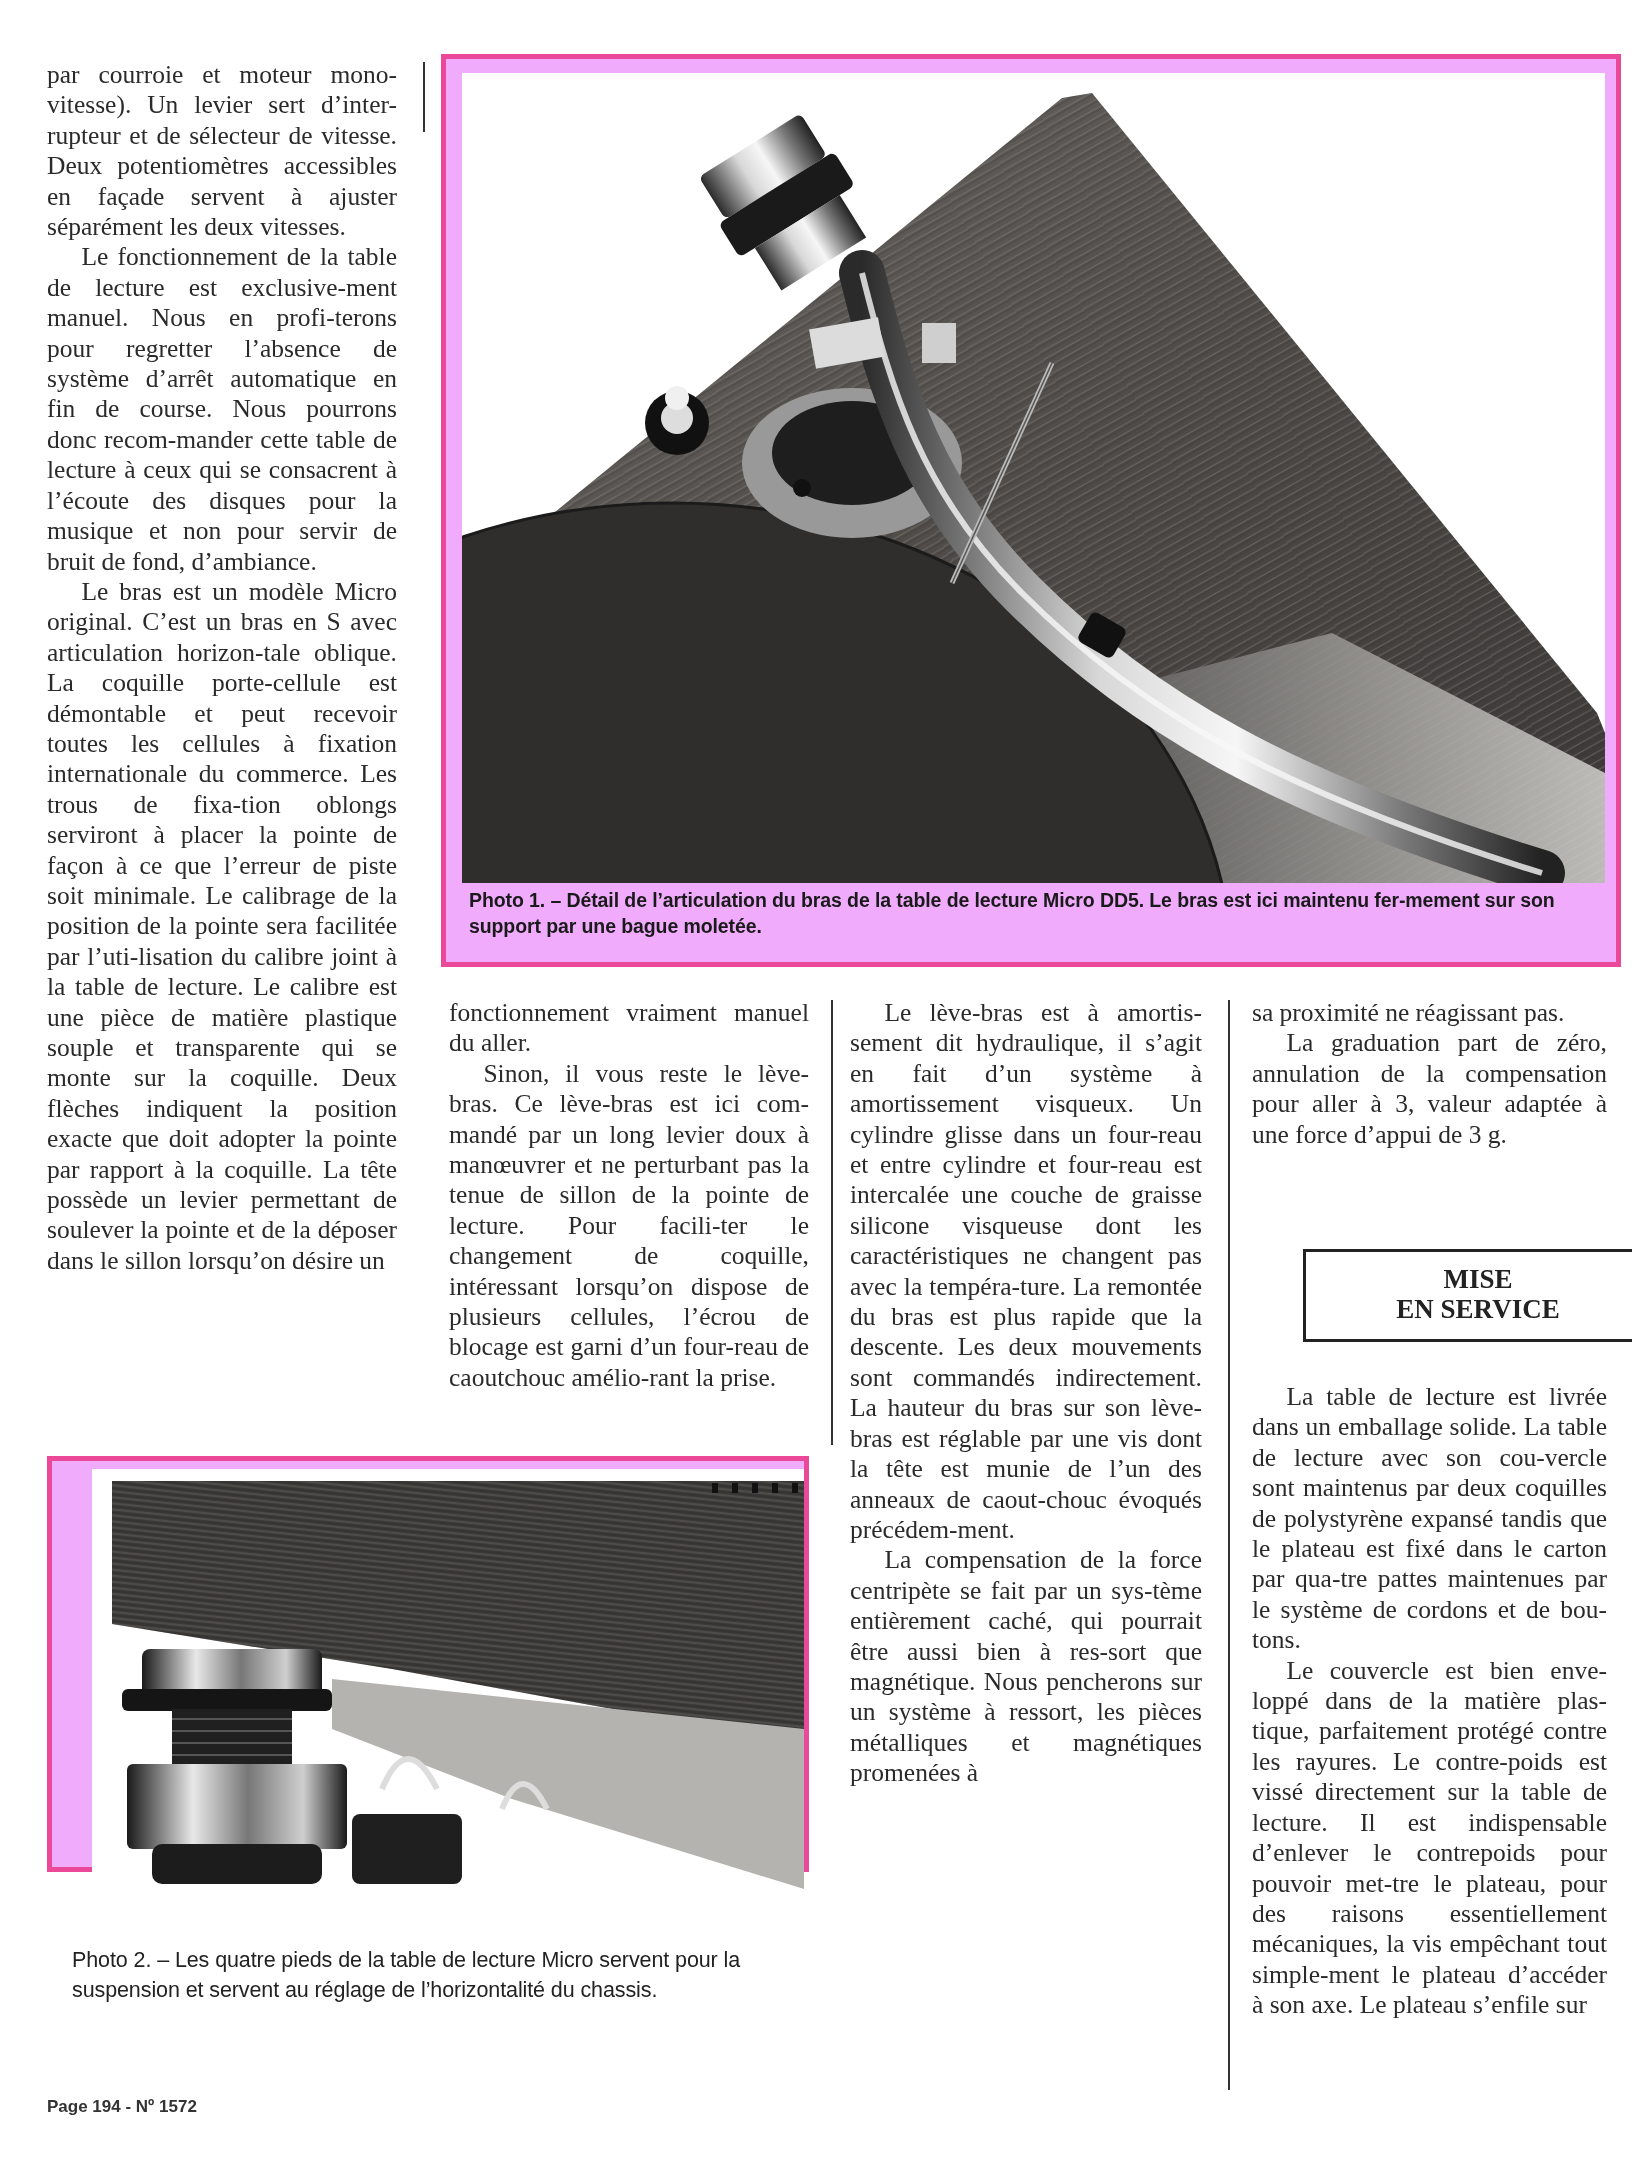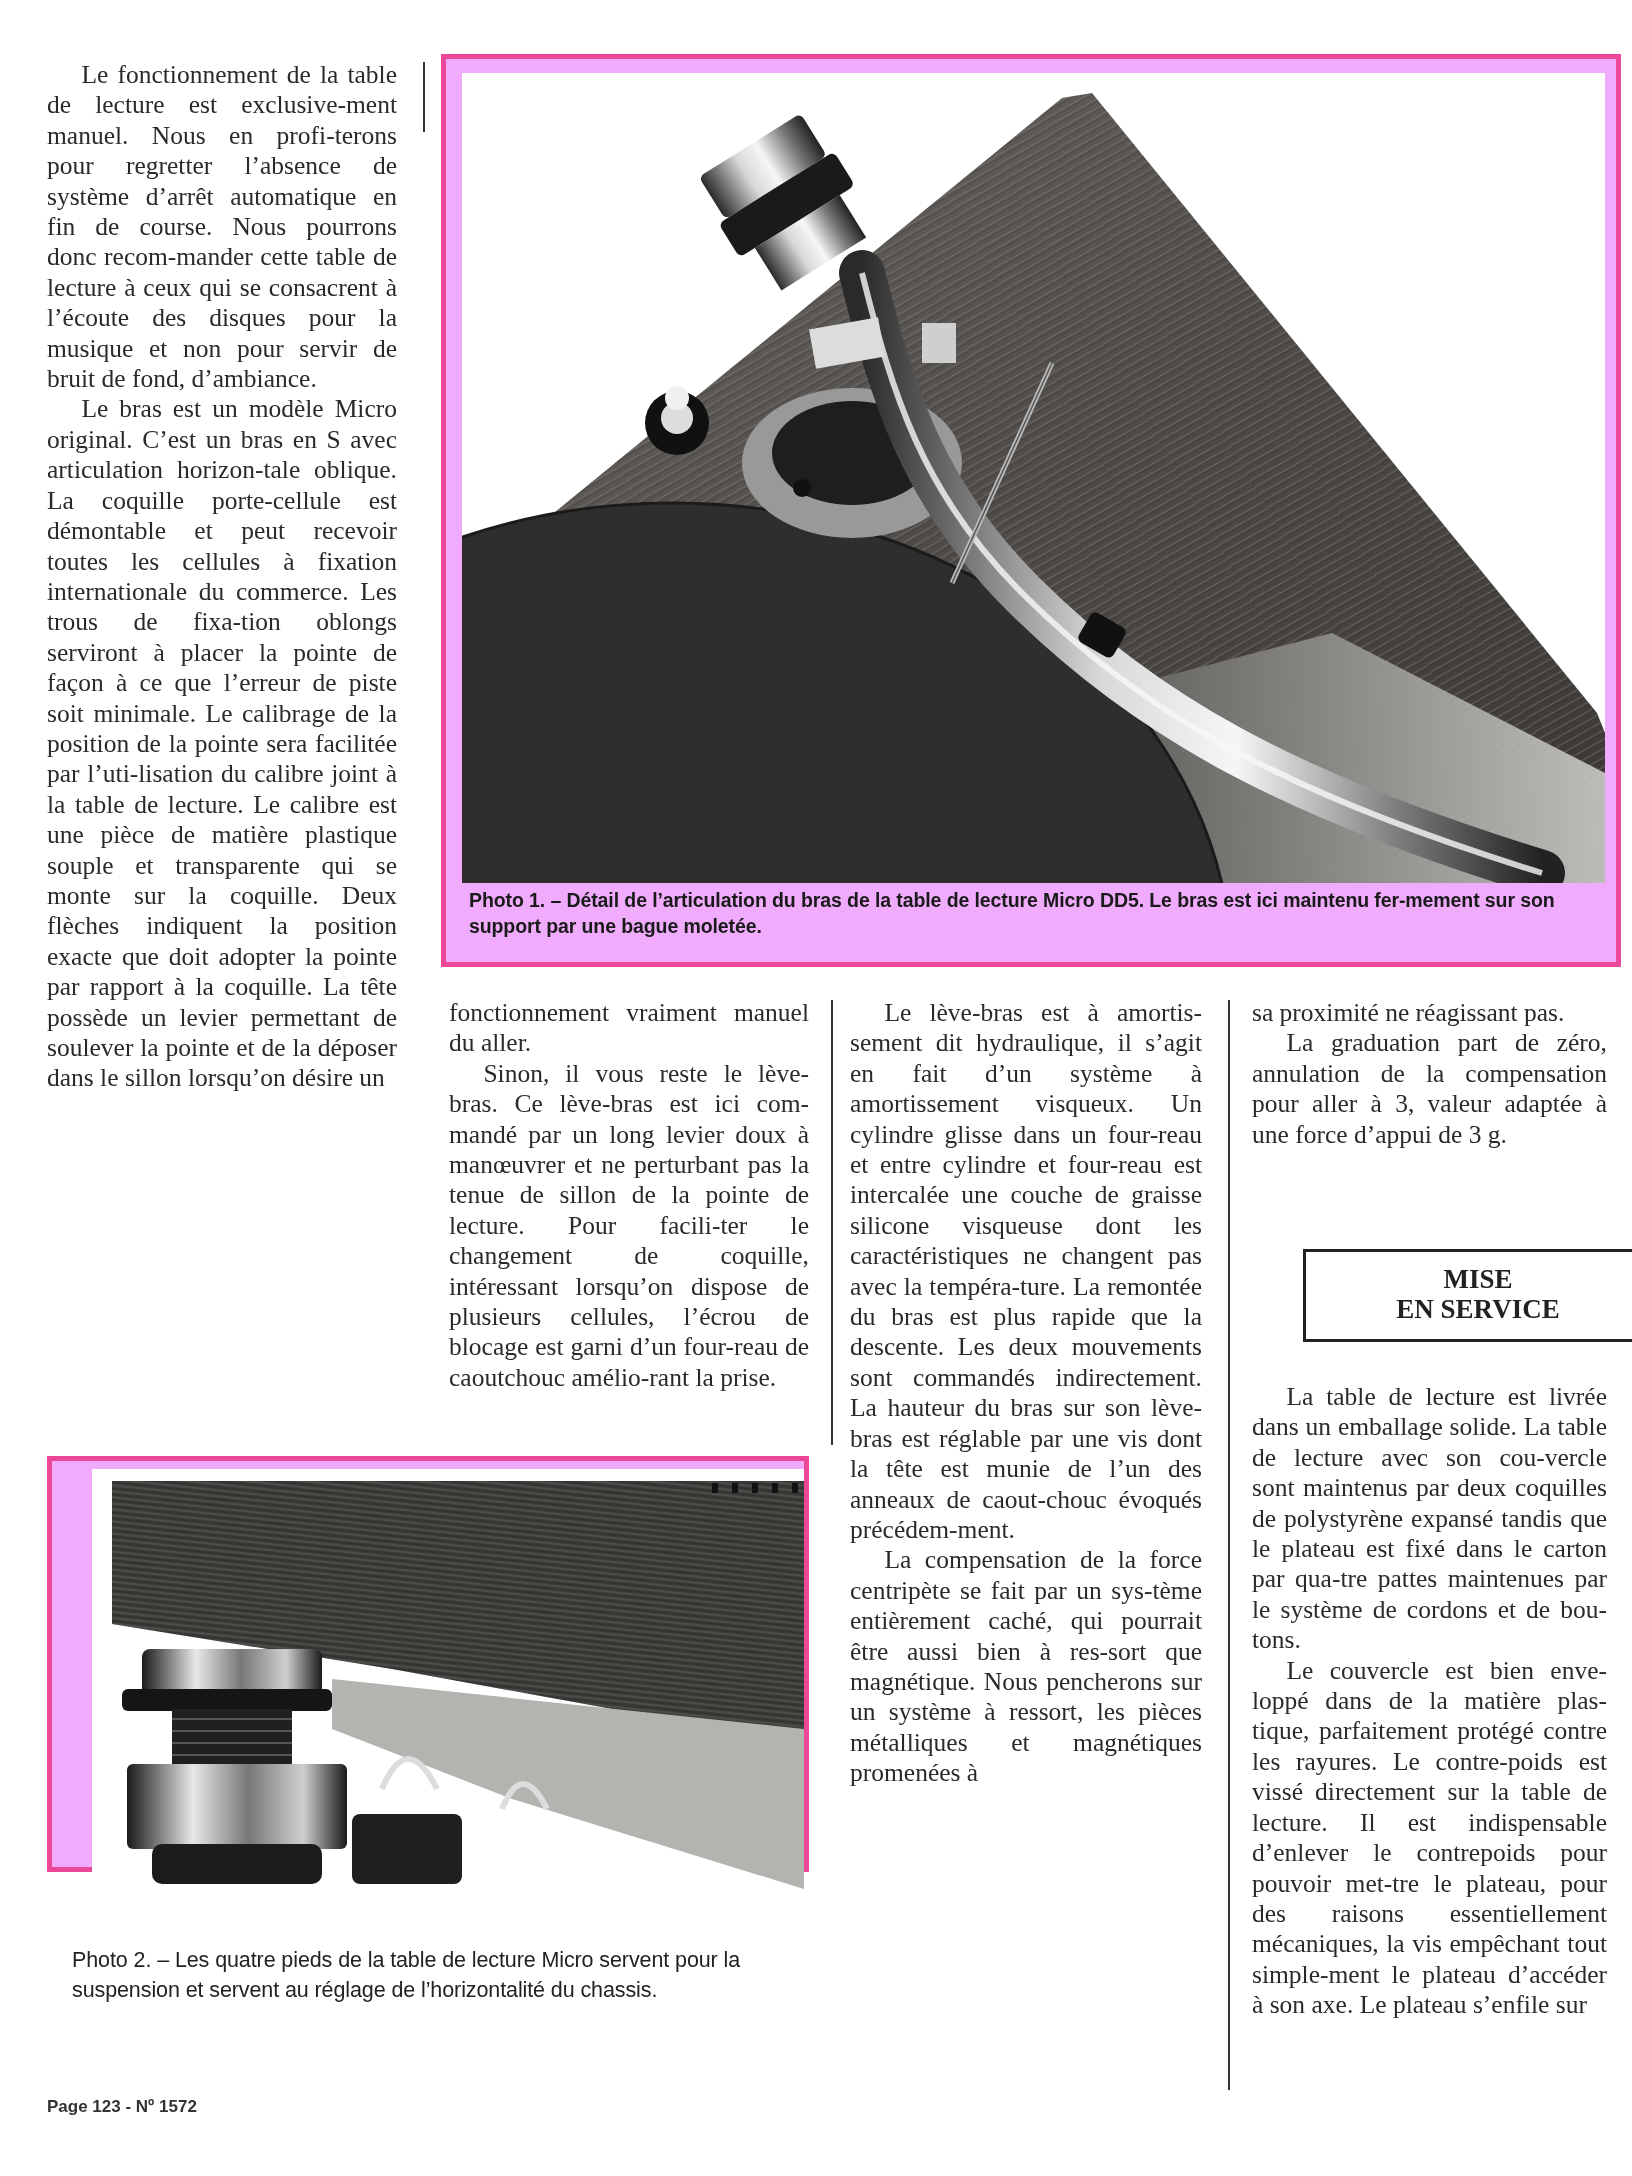--- a/index.html
+++ b/index.html
@@ -20,20 +20,21 @@
 
   .boxhead { position:absolute; border:3px solid #222; box-sizing:border-box; text-align:center;
              font-family:"Liberation Serif","DejaVu Serif",serif; font-weight:bold; font-size:27px; line-height:30px; color:#222; padding-top:12px; }
   .footer { position:absolute; font-family:"Liberation Sans","DejaVu Sans",sans-serif; font-weight:bold;
             font-size:17px; color:#333; }
 </style>
 </head>
 <body>
 
 <div class="col" style="left:47px; top:60px; width:350px;">
+  <p class="noind">par courroie et moteur mono-vitesse). Un levier sert d’inter-rupteur et de sélecteur de vitesse. Deux potentiomètres accessibles en façade servent à ajuster séparément les deux vitesses.</p>
   <p class="ind">Le fonctionnement de la table de lecture est exclusive-ment manuel. Nous en profi-terons pour regretter l’absence de système d’arrêt automatique en fin de course. Nous pourrons donc recom-mander cette table de lecture à ceux qui se consacrent à l’écoute des disques pour la musique et non pour servir de bruit de fond, d’ambiance.</p>
   <p class="ind">Le bras est un modèle Micro original. C’est un bras en S avec articulation horizon-tale oblique. La coquille porte-cellule est démontable et peut recevoir toutes les cellules à fixation internationale du commerce. Les trous de fixa-tion oblongs serviront à placer la pointe de façon à ce que l’erreur de piste soit minimale. Le calibrage de la position de la pointe sera facilitée par l’uti-lisation du calibre joint à la table de lecture. Le calibre est une pièce de matière plastique souple et transparente qui se monte sur la coquille. Deux flèches indiquent la position exacte que doit adopter la pointe par rapport à la coquille. La tête possède un levier permettant de soulever la pointe et de la déposer dans le sillon lorsqu’on désire un</p>
 </div>
 
 <div class="col-rule" style="left:423px; top:62px; height:70px;"></div>
 
 <div class="frame" style="left:441px; top:54px; width:1180px; height:913px;">
   <div class="photo" style="left:16px; top:14px; width:1143px; height:810px;">
     <svg width="1143" height="810" viewBox="0 0 1143 810">
       <defs>
@@ -171,13 +172,13 @@
       <rect x="60" y="375" width="170" height="40" rx="10" fill="#1c1c1c"></rect>
 
       <rect x="260" y="345" width="110" height="70" rx="8" fill="#1f1f1f"></rect>
       <path d="M290,320 q25,-60 55,0" stroke="#ddd" stroke-width="6" fill="none"></path>
       <path d="M410,340 q20,-50 45,0" stroke="#ddd" stroke-width="6" fill="none"></path>
     </svg>
   </div>
   <div class="caption caption2" style="left:20px; top:484px; width:730px;">Photo 2. – Les quatre pieds de la table de lecture Micro servent pour la suspension et servent au réglage de l’horizontalité du chassis.</div>
 </div>
 
-<div class="footer" style="left:47px; top:2097px;">Page 123 - Nº 1572</div>
+<div class="footer" style="left:47px; top:2097px;">Page 194 - Nº 1572</div>
 
 </body></html>

